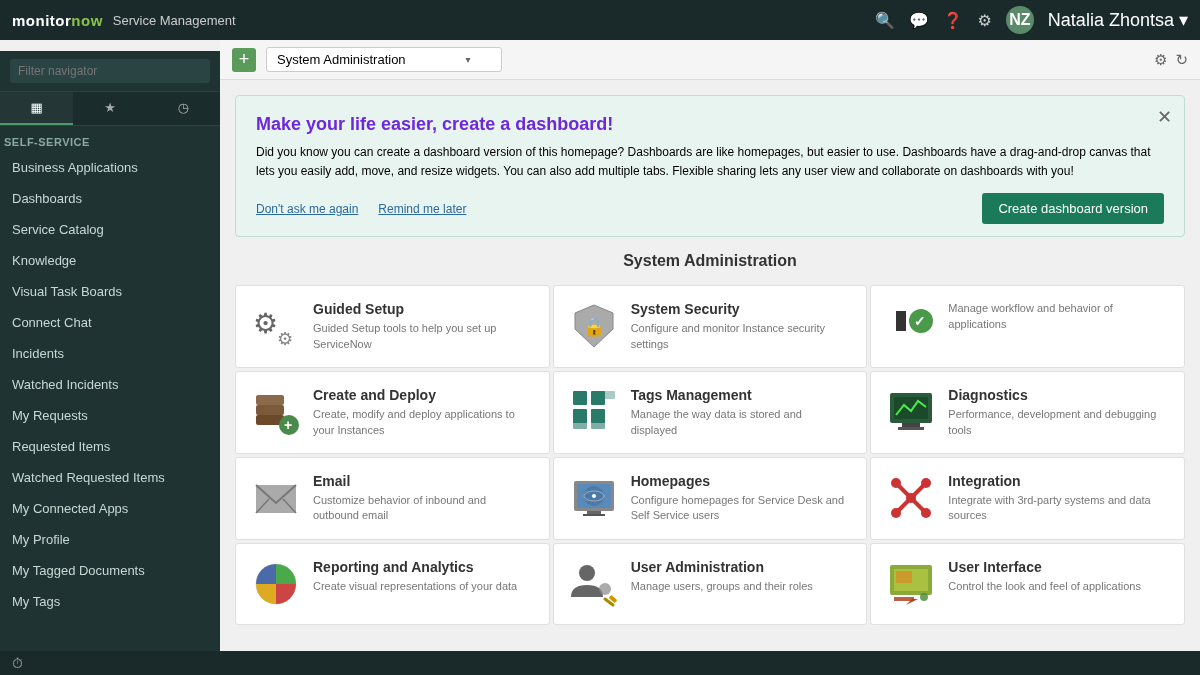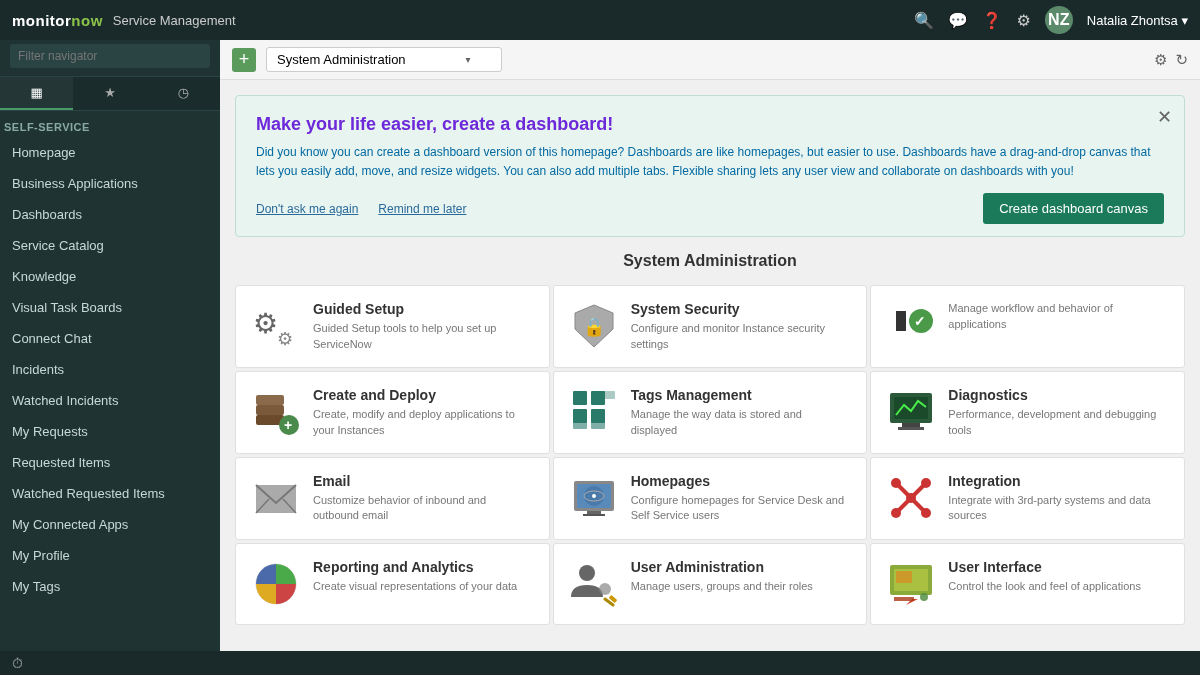--- a/index.html
+++ b/index.html
@@ -20,21 +20,21 @@
     .top-nav-left { display: flex; align-items: center; gap: 10px; }
     .logo-text { color: white; font-size: 15px; font-weight: bold; letter-spacing: 0.5px; }
     .logo-now { color: #8bc34a; }
     .service-mgmt { color: #ccc; font-size: 13px; }
     .top-nav-right { display: flex; align-items: center; gap: 14px; }
     .user-avatar {
       width: 28px; height: 28px; border-radius: 50%;
       background: #5a8a6a; color: white; display: flex; align-items: center; justify-content: center;
       font-size: 16px; font-weight: bold;
     }
-    .user-name { color: white; font-size: 13px; cursor: pointer; }
+    .user-name { color: white; font-size: 18px; cursor: pointer; }
     .nav-icon { color: #ccc; font-size: 16px; cursor: pointer; }
 
     
     .sub-nav {
       background: #f5f5f5;
       border-bottom: 1px solid #ddd;
       height: 40px;
       display: flex;
       align-items: center;
       padding: 0 12px;
@@ -53,21 +53,21 @@
       padding: 4px 30px 4px 10px; font-size: 13px; cursor: pointer;
       position: relative; display: flex; align-items: center; gap: 60px;
     }
     .tab-dropdown-arrow { font-size: 10px; color: #666; }
     .sub-nav-right { margin-left: auto; display: flex; gap: 8px; }
     .sub-nav-icon { font-size: 15px; color: #666; cursor: pointer; }
 
     
     .sidebar {
       position: fixed;
-      top: 36px; left: 0; bottom: 0;
+      top: 51px; left: 0; bottom: 0;
       width: 220px;
       background: #1f3333;
       display: flex;
       flex-direction: column;
       z-index: 98;
     }
     .sidebar-search {
       padding: 8px 10px;
       background: #1f3333;
       border-bottom: 1px solid #2a4444;
@@ -114,21 +114,21 @@
     
     .banner {
       background: #e8f4f0;
       border: 1px solid #c0ddd4;
       border-radius: 4px;
       padding: 18px 20px 12px;
       margin-bottom: 15px;
       position: relative;
     }
     .banner-title { font-size: 18px; font-weight: bold; color: #6d28d9; margin-bottom: 8px; }
-    .banner-text { font-size: 12px; color: #0369a1; line-height: 1.6; margin-bottom: 12px; }
+    .banner-text { font-size: 12px; color: #000000; line-height: 1.6; margin-bottom: 12px; }
     .banner-actions { display: flex; align-items: center; justify-content: space-between; }
     .banner-links { display: flex; gap: 20px; }
     .banner-link { color: #2a6a9a; font-size: 12px; cursor: pointer; text-decoration: underline; }
     .banner-close {
       position: absolute; top: 10px; right: 12px;
       font-size: 18px; color: #666; cursor: pointer; background: none; border: none;
     }
     .create-dashboard-btn {
       background: #1a7a5a; color: white; border: none; border-radius: 3px;
       padding: 8px 16px; font-size: 13px; cursor: pointer;
@@ -209,34 +209,34 @@
   <div class="sidebar-search">
     <input type="text" placeholder="Filter navigator" style="">
   </div>
   <div class="sidebar-tabs">
     <div class="sidebar-tab active">▦</div>
     <div class="sidebar-tab">★</div>
     <div class="sidebar-tab">◷</div>
   </div>
   <div class="sidebar-scroll">
     <div class="sidebar-section-label">Self-Service</div>
-    <div class="sidebar-item">Homepage</div>
     <div class="sidebar-item">Business Applications</div>
     <div class="sidebar-item">Dashboards</div>
     <div class="sidebar-item">Service Catalog</div>
     <div class="sidebar-item">Knowledge</div>
     <div class="sidebar-item">Visual Task Boards</div>
     <div class="sidebar-item">Connect Chat</div>
     <div class="sidebar-item">Incidents</div>
     <div class="sidebar-item">Watched Incidents</div>
     <div class="sidebar-item">My Requests</div>
     <div class="sidebar-item">Requested Items</div>
     <div class="sidebar-item">Watched Requested Items</div>
     <div class="sidebar-item">My Connected Apps</div>
     <div class="sidebar-item">My Profile</div>
+    <div class="sidebar-item">My Tagged Documents</div>
     <div class="sidebar-item">My Tags</div>
   </div>
 </div>
 
 <div class="sub-nav">
   <button class="add-btn">+</button>
   <div class="tab-dropdown">
     <span>System Administration</span>
     <span class="tab-dropdown-arrow">▾</span>
   </div>
@@ -250,21 +250,21 @@
 
   <div class="banner">
     <button class="banner-close">✕</button>
     <div class="banner-title">Make your life easier, create a dashboard!</div>
     <div class="banner-text">Did you know you can create a dashboard version of this homepage? Dashboards are like homepages, but easier to use. Dashboards have a drag-and-drop canvas that lets you easily add, move, and resize widgets. You can also add multiple tabs. Flexible sharing lets any user view and collaborate on dashboards with you!</div>
     <div class="banner-actions">
       <div class="banner-links">
         <span class="banner-link">Don't ask me again</span>
         <span class="banner-link">Remind me later</span>
       </div>
-      <button class="create-dashboard-btn">Create dashboard canvas</button>
+      <button class="create-dashboard-btn">Create dashboard version</button>
     </div>
   </div>
 
   <div class="section-title">System Administration</div>
 
   <div class="cards-grid">
 
     <div class="card">
       <div class="card-icon">
         <svg width="50" height="50" viewBox="0 0 50 50">

